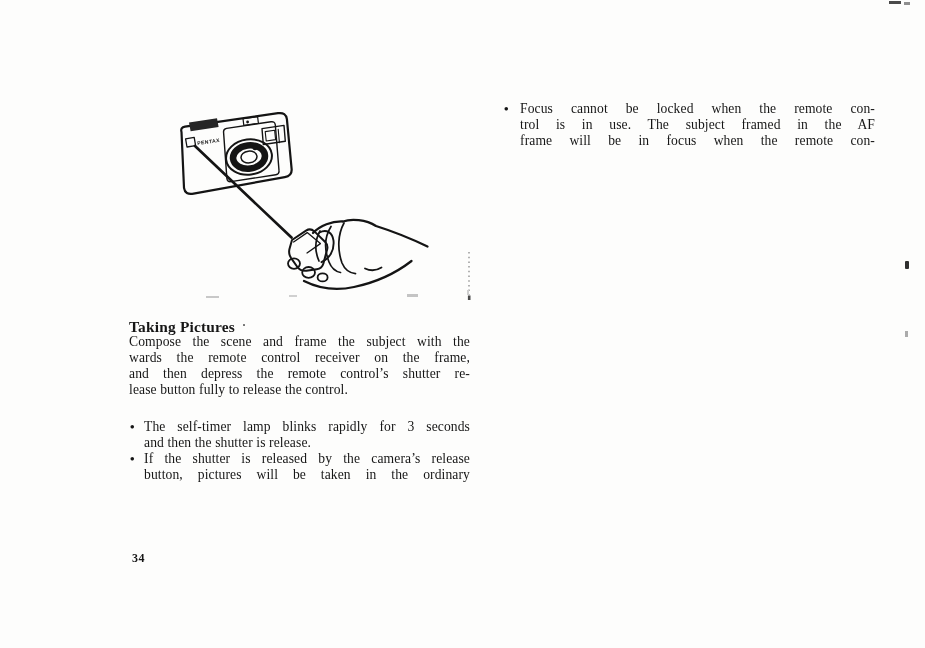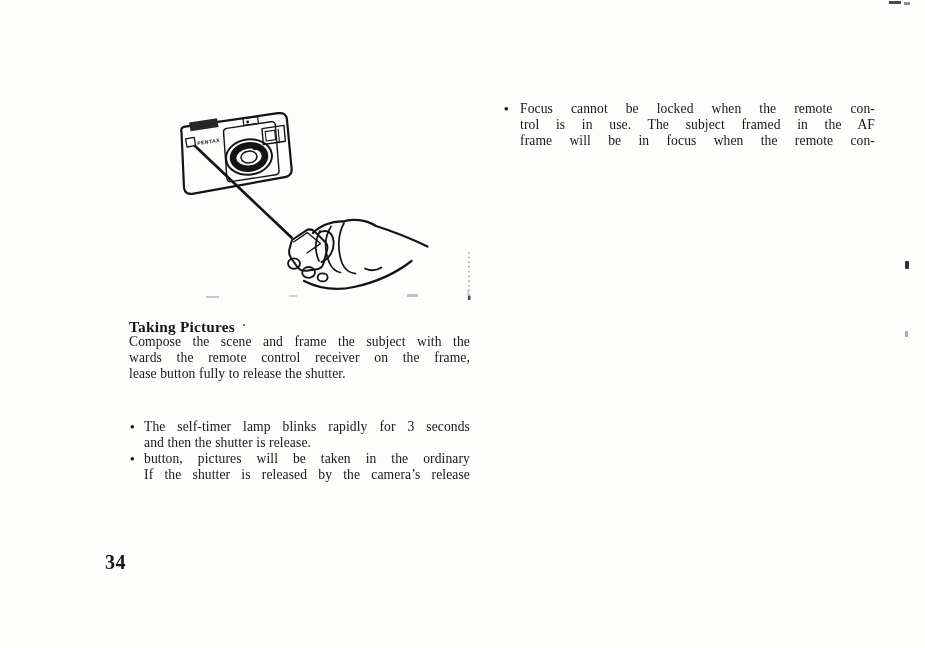--- a/index.html
+++ b/index.html
@@ -13,21 +13,21 @@
         letter-spacing:0.1px; overflow:hidden; }
   .j  { text-align:justify; text-align-last:justify; }
   .col { position:absolute; }
   .heading-row { height:19px; line-height:18px; font-size:15.4px; font-weight:bold;
                  letter-spacing:0.2px; margin-bottom:-1px; }
   .heading-mark { color:#555; font-size:12px; margin-left:7px; vertical-align:3px; }
   .brow  { position:relative; padding-left:15px; }
   .brow2 { position:relative; padding-left:17px; }
   .bchar { position:absolute; left:1px; top:0; height:16px; line-height:15px;
            font-size:13px; font-weight:bold; }
-  .page-number { position:absolute; left:105px; top:551px; font-size:20px;
+  .page-number { position:absolute; left:132px; top:551px; font-size:12px;
                  font-weight:600; letter-spacing:0.5px; }
   .speck { position:absolute; }
   svg.illustration { position:absolute; left:170px; top:105px; }
   svg .ln { fill:none; stroke:#141414; stroke-linecap:round; stroke-linejoin:round; }
 </style>
 </head>
 <body>
 
 <div class="page">
 
@@ -72,33 +72,34 @@
     <line x1="299" y1="147" x2="299" y2="190" stroke="#8a8a8a" stroke-width="1.3" stroke-dasharray="1.5 3.2"></line>
     <rect x="297.9" y="190.5" width="2.6" height="4.5" fill="#4a4a4a"></rect>
   </svg>
 
   <div class="col" style="left:129px; top:307px; width:341px;margin-top:9px;">
     <div class="heading-row">
       <span>Taking Pictures</span><span class="heading-mark">·</span>
     </div>
     <div class="tl j">Compose the scene and frame the subject with the</div>
     <div class="tl j">wards the remote control receiver on the frame,</div>
-    <div class="tl">lease button fully to release the shutter.</div>
+    <div class="tl j">and then depress the remote control’s shutter re-</div>
+    <div class="tl">lease button fully to release the control.</div>
   </div>
 
   <div class="col" style="left:129px; top:419px; width:341px;">
     <div class="brow">
       <span class="bchar">•</span>
       <div class="tl j">The self-timer lamp blinks rapidly for 3 seconds</div>
       <div class="tl">and then the shutter is release.</div>
     </div>
     <div class="brow">
       <span class="bchar">•</span>
+      <div class="tl j">If the shutter is released by the camera’s release</div>
       <div class="tl j">button, pictures will be taken in the ordinary</div>
-      <div class="tl j">If the shutter is released by the camera’s release</div>
     </div>
   </div>
 
   <div class="col" style="left:503px; top:101px; width:372px;">
     <div class="brow2">
       <span class="bchar">•</span>
       <div class="tl j">Focus cannot be locked when the remote con-</div>
       <div class="tl j">trol is in use. The subject framed in the AF</div>
       <div class="tl j">frame will be in focus when the remote con-</div>
     </div>

